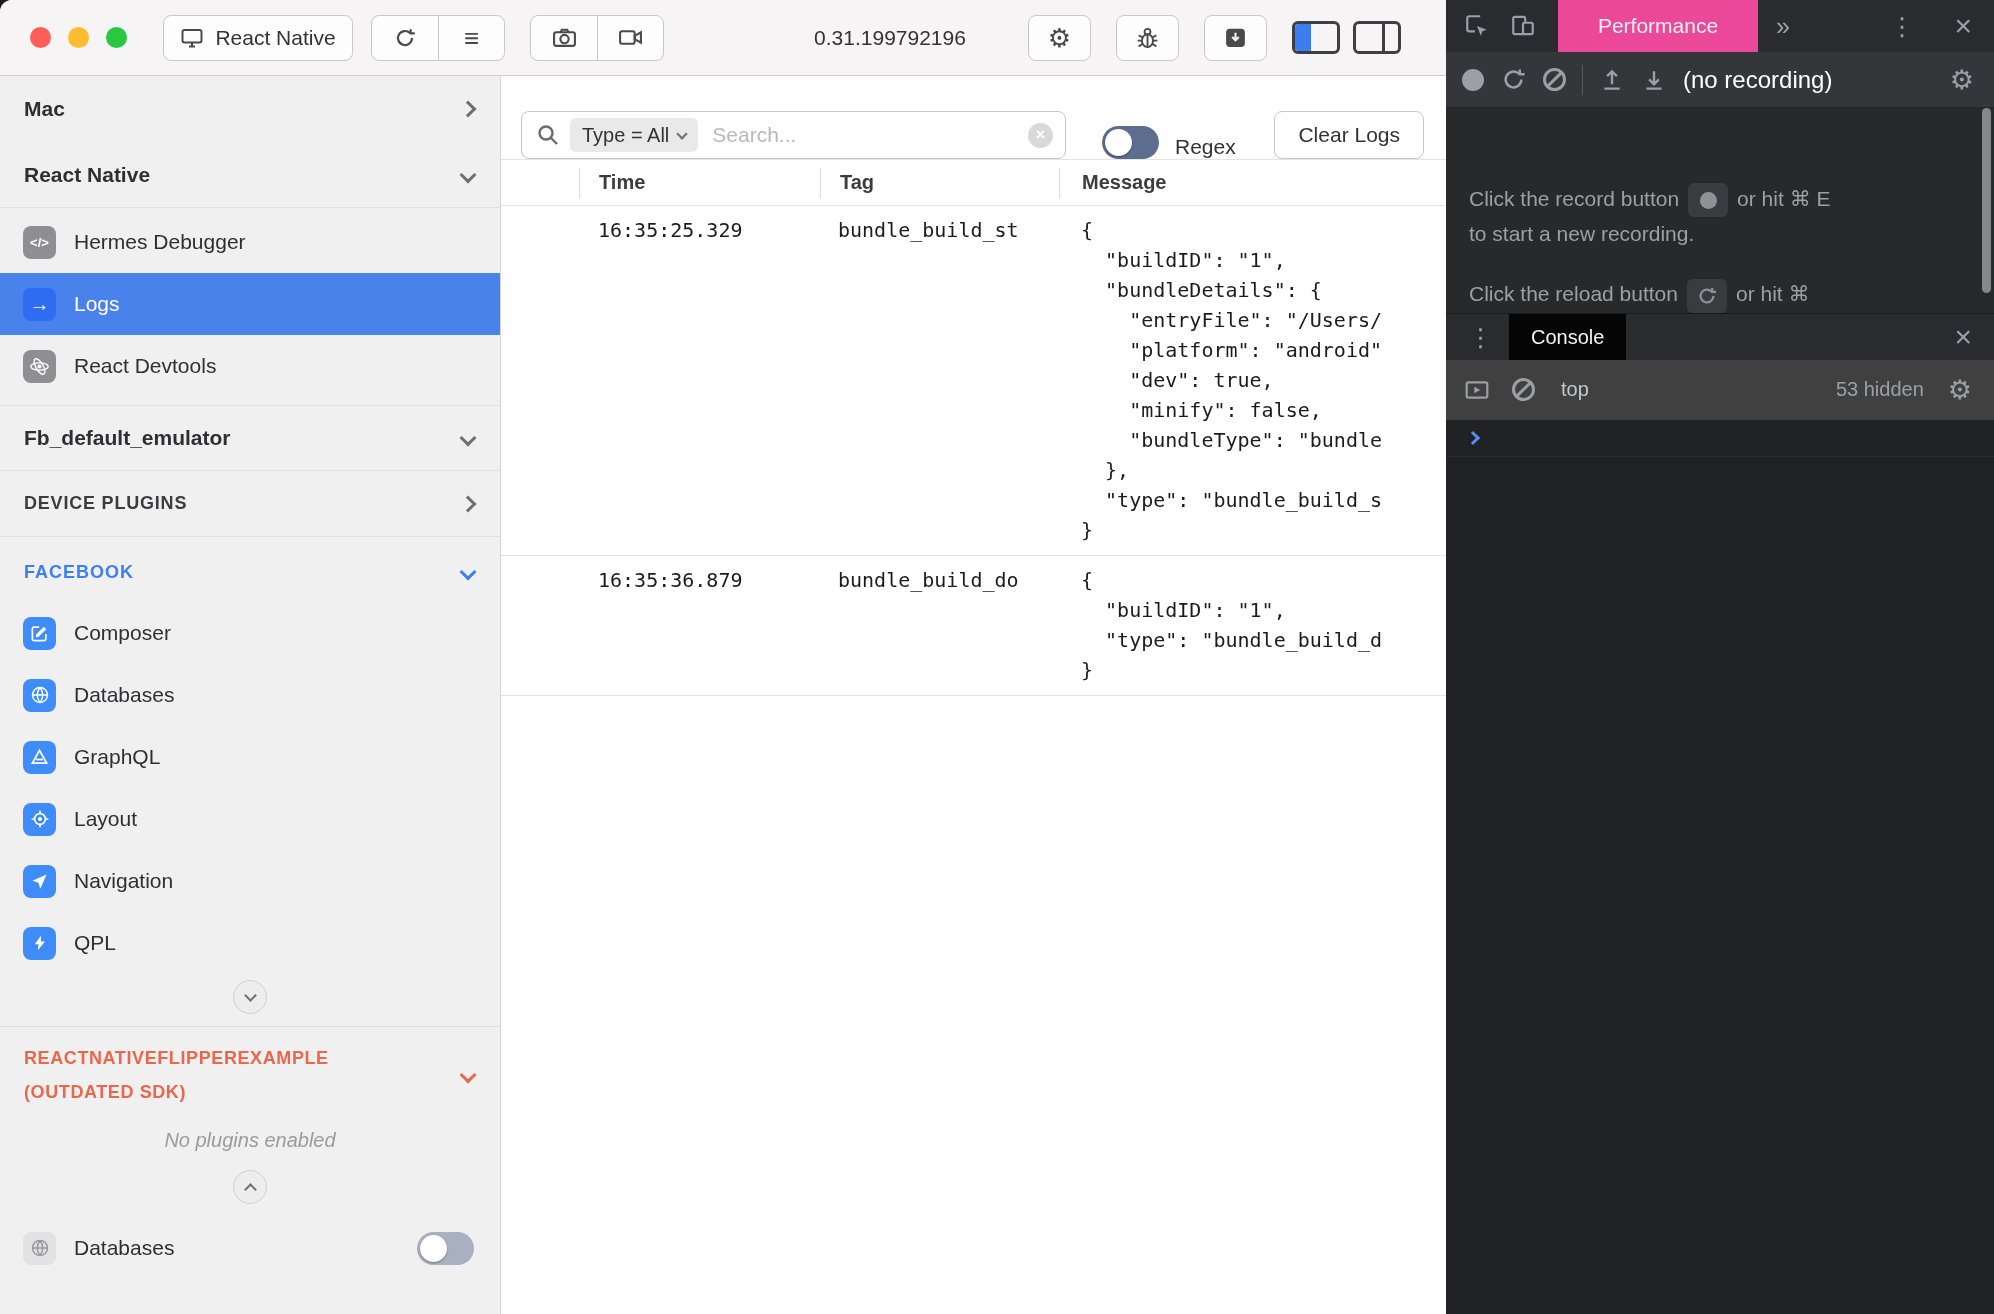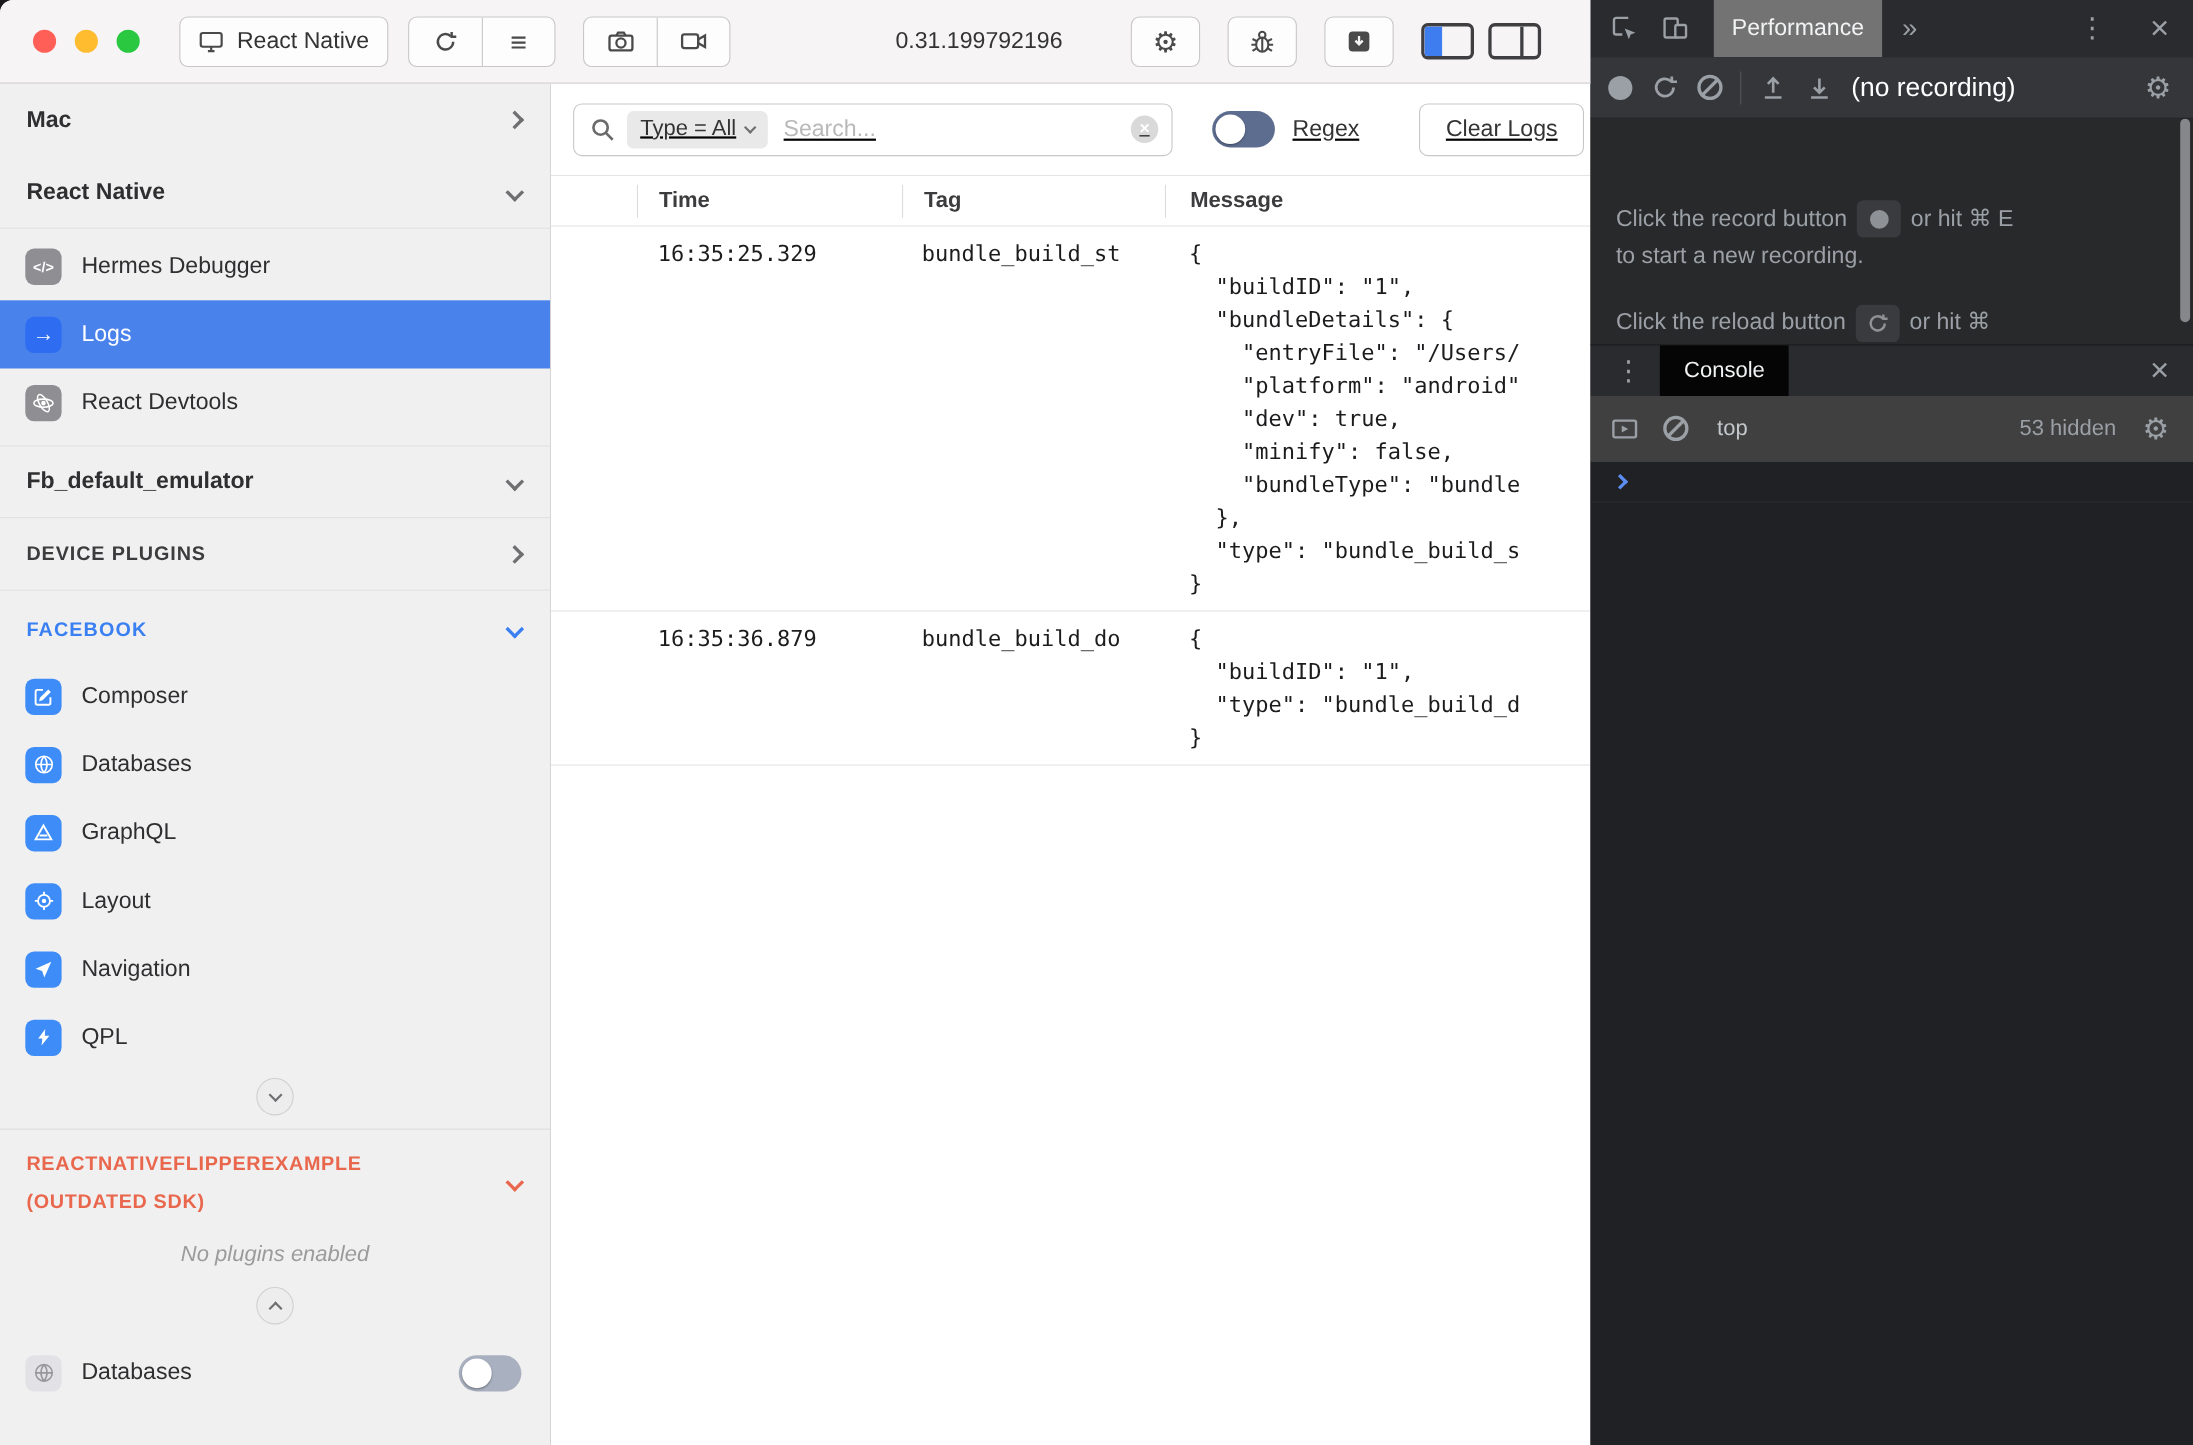--- a/index.html
+++ b/index.html
@@ -89,22 +89,22 @@
   .toggle { width:57px; height:33px; border-radius:17px; position:relative; flex:0 0 auto; }
   .toggle .knob { width:27px; height:27px; border-radius:50%; background:#fff; position:absolute; left:3px; top:3px;
     box-shadow:0 1px 2px rgba(0,0,0,.35); }
   .toggle.gray { background:#a9b0bf; }
   .toggle.slate { background:#5d6d90; }
   .ml-auto { margin-left:auto; }
   .partial-row { margin-top:22px; }
 
   
   .main { flex:1; display:flex; flex-direction:column; background:#fff; min-width:0; }
-  .search-row { height:84px; flex:0 0 84px; border-bottom:1px solid #e4e4e4; display:flex; align-items:center;
-    padding:0 6px 0 20px;text-decoration:underline; }
+  .search-row { height:84px; flex:0 0 84px; border-bottom:1px solid #e4e4e4; display:flex; align-items:flex-end;
+    padding:0 22px 0 20px; }
   .search-box { width:545px; height:48px; border:1px solid #c8c8c8; border-radius:8px; background:#fff;
     display:flex; align-items:center; padding:0 12px 0 14px; }
   .filter-chip { background:#e9e9e9; border-radius:6px; height:34px; padding:0 12px; margin-left:10px;
     display:flex; align-items:center; gap:9px; font-size:20px; color:#333; white-space:nowrap; }
   .filter-chip .chev { width:8px; height:8px; border-width:2px; margin-top:-3px; }
   .search-input { border:none; outline:none; flex:1; min-width:0; font-size:21px; margin-left:12px; color:#333;
     font-family:"Liberation Sans", sans-serif; background:transparent; }
   .search-input::placeholder { color:#b9b9b9; }
   .clear-circle { width:25px; height:25px; border-radius:50%; background:#d9d9d9; color:#fff;
     display:flex; align-items:center; justify-content:center; font-size:16px; font-weight:700; flex:0 0 auto; }
@@ -125,21 +125,21 @@
     white-space:nowrap; overflow:hidden; }
   .cell-msg  { grid-column:4; padding-left:22px; overflow:hidden; }
   .cell-msg pre { margin:0; font:20px/30px "DejaVu Sans Mono", monospace; white-space:pre; }
 
   
   .devtools { width:548px; flex:0 0 548px; height:1314px; background:#202124; color:#9aa0a6;
     display:flex; flex-direction:column; }
   .dt-tabbar { height:52px; flex:0 0 52px; background:#2a2b2e; display:flex; align-items:center; padding-left:18px; }
   .dt-tabbar .icon { display:flex; align-items:center; }
   .dt-tabbar .icon + .icon { margin-left:20px; }
-  .perf-tab { height:52px; width:153px; background:#737373; color:#f1f3f4; font-size:21px;
+  .perf-tab { height:52px; width:200px; background:#ec4899; color:#f1f3f4; font-size:21px;
     display:flex; align-items:center; justify-content:center; margin-left:22px; }
   .more-tabs { margin-left:18px; font-size:25px; color:#9aa0a6; }
   .dt-tab-right { margin-left:auto; display:flex; align-items:center; gap:40px; padding-right:22px; }
   .vdots { font-size:25px; color:#9aa0a6; }
   .close-x { font-size:30px; color:#9aa0a6; line-height:1; }
 
   .dt-toolbar { height:56px; flex:0 0 56px; background:#35363a; border-bottom:1px solid #242528;
     display:flex; align-items:center; padding:0 16px; }
   .dt-toolbar > * { margin-right:16px; }
   .rec-circle { width:22px; height:22px; border-radius:50%; background:#9aa0a6; }

